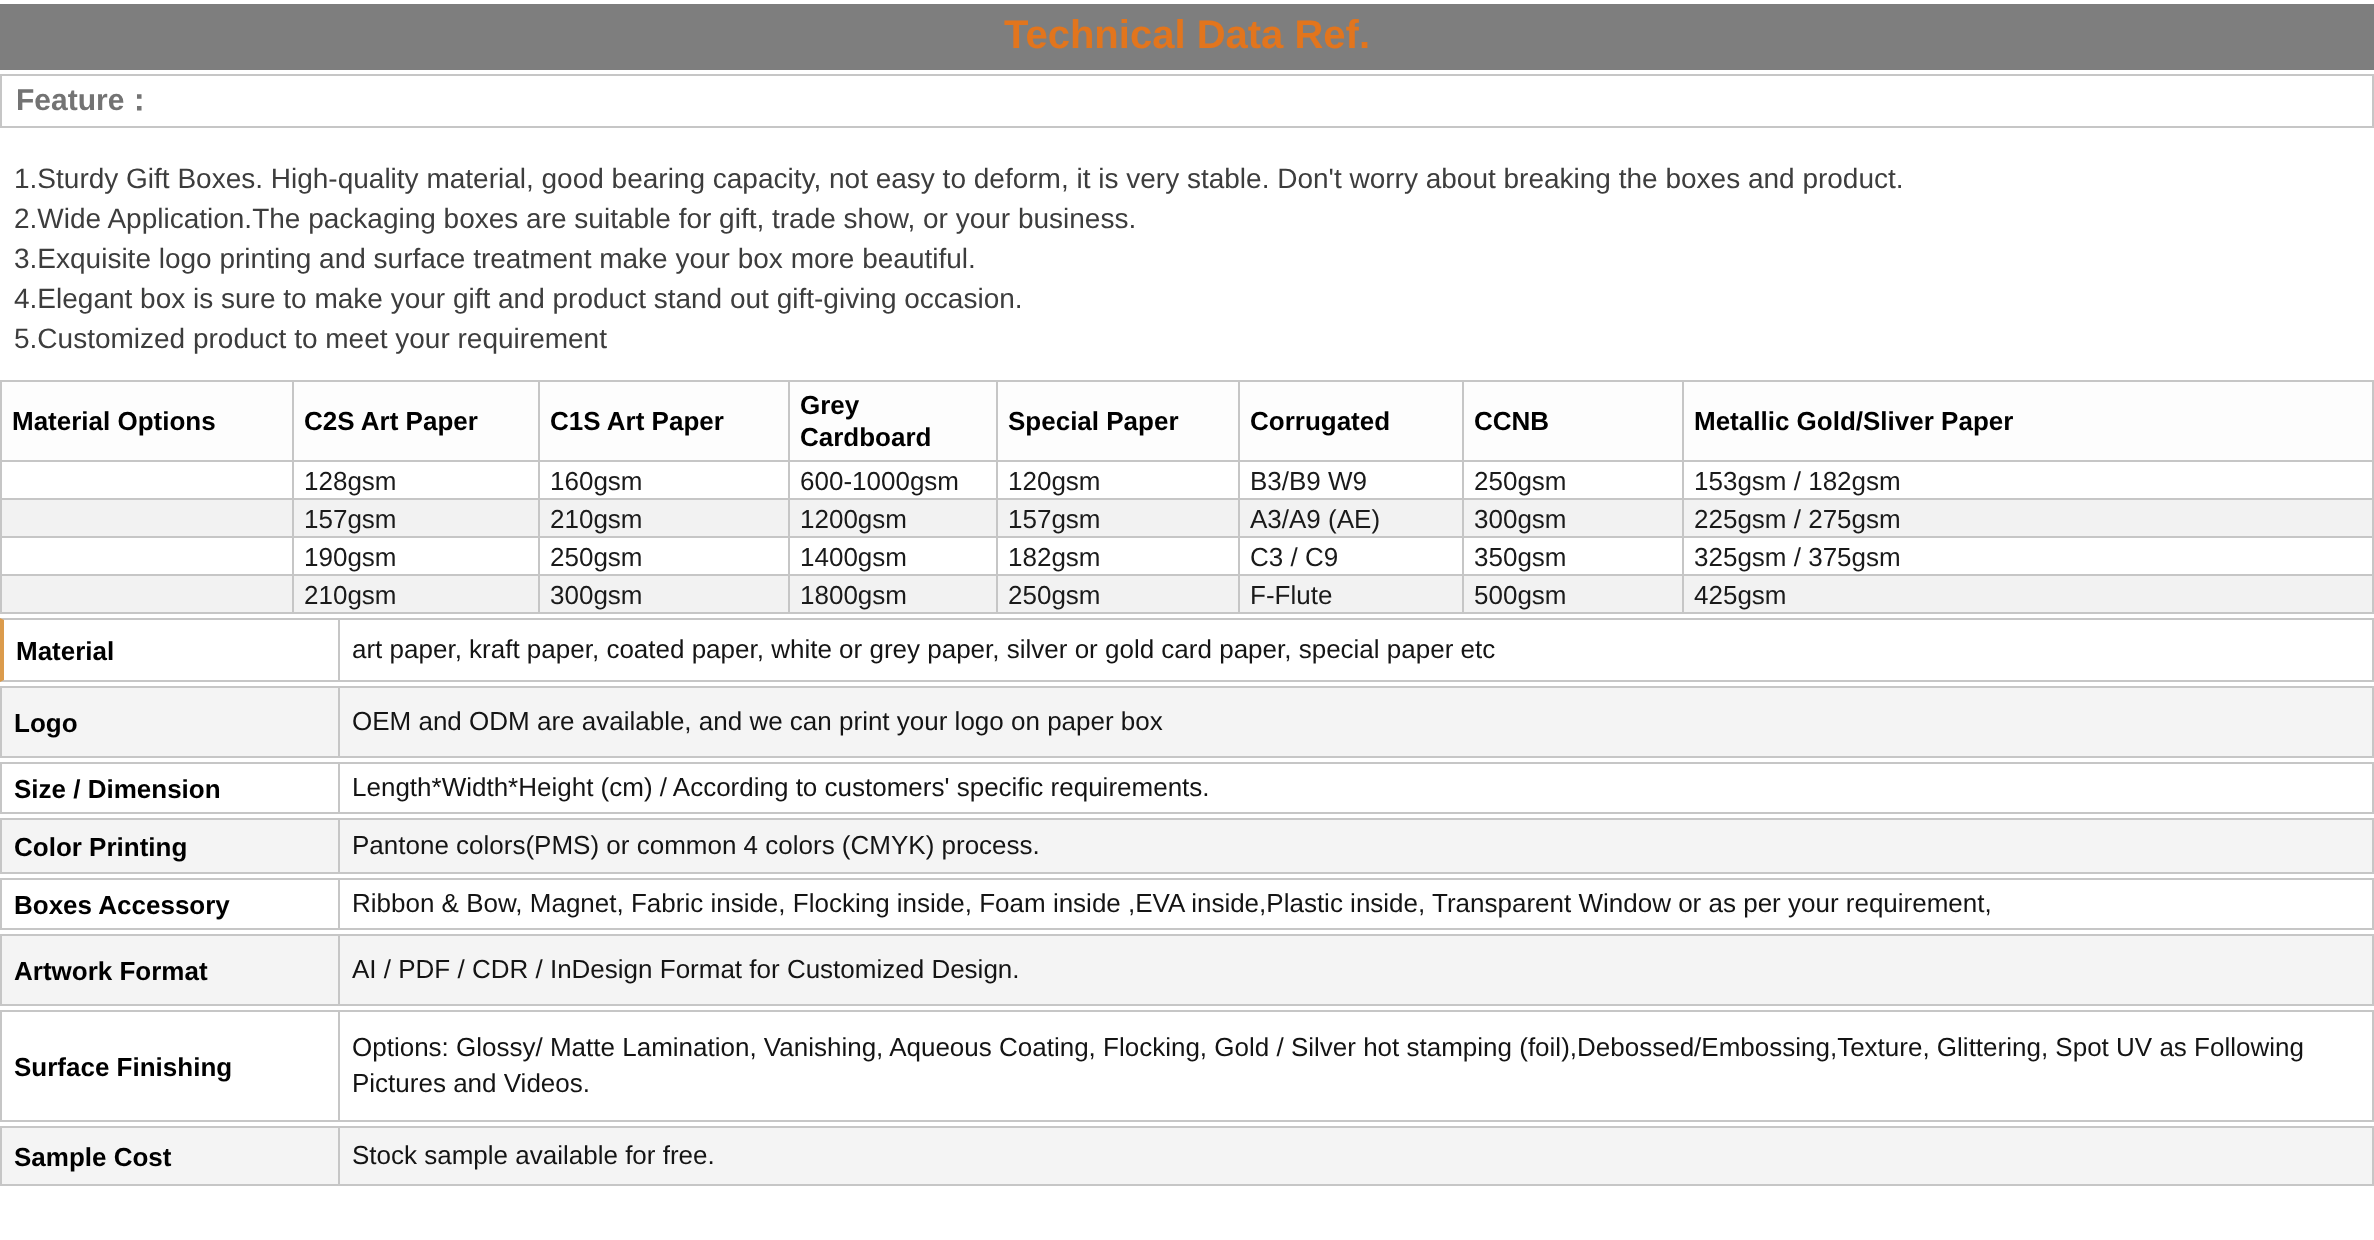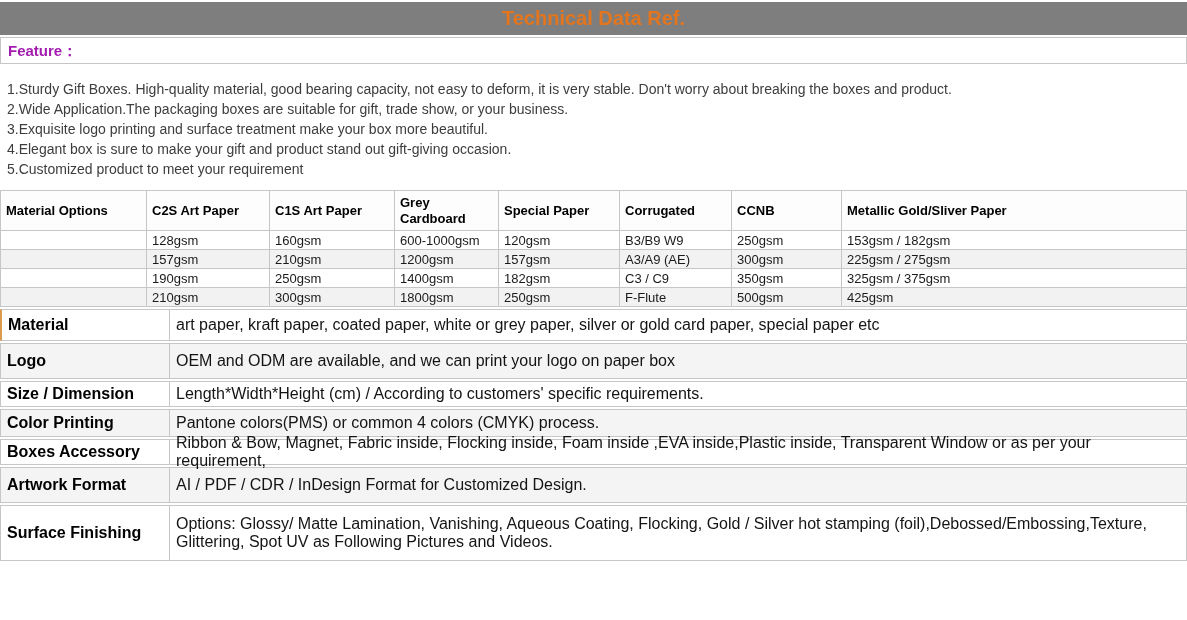--- a/index.html
+++ b/index.html
@@ -16,21 +16,21 @@
     display:flex;align-items:center;justify-content:center;
   }
   .topbar .title{
     color:#e2751d;font-size:20px;font-weight:bold;
   }
 
   
   .feature-head{
     margin-top:2px;height:27px;border:1px solid #c6c6c6;
     line-height:25px;padding-left:7px;
-    font-size:15px;font-weight:bold;color:#a21caf;
+    font-size:15px;font-weight:bold;color:#737373;
   }
 
   
   .feature-list{
     padding:15px 0 0 7px;
     font-size:14px;line-height:20px;color:#3d3d3d;
   }
 
   
   table.spec-table{
@@ -53,21 +53,21 @@
   table.spec-table th:nth-child(5){width:121px;}
   table.spec-table th:nth-child(6){width:112px;margin-left:40px;}
   table.spec-table th:nth-child(7){width:110px;}
   table.spec-table th:nth-child(8){width:auto;}
 
   
   .detail-rows{margin-top:2px;}
   .detail-row{
     display:flex;align-items:stretch;
     border:1px solid #c6c6c6;margin-bottom:2px;
-    background:#ffffff;font-size:16px;
+    background:#ffffff;font-size:13px;
   }
   .detail-row:nth-child(even){background:#f4f4f4;}
   .detail-row:nth-child(1){height:32px;border-left:2px solid #db9b4c;}
   .detail-row:nth-child(2){height:36px;}
   .detail-row:nth-child(3){height:26px;}
   .detail-row:nth-child(4){height:28px;}
   .detail-row:nth-child(5){height:26px;}
   .detail-row:nth-child(6){height:36px;}
   .detail-row:nth-child(7){height:56px;}
   .detail-row:nth-child(8){height:30px;}
@@ -179,13 +179,17 @@
       <div class="detail-value">Ribbon &amp; Bow, Magnet, Fabric inside, Flocking inside, Foam inside ,EVA inside,Plastic inside, Transparent Window or as per your requirement,</div>
     </div>
     <div class="detail-row">
       <div class="detail-label">Artwork Format</div>
       <div class="detail-value">AI / PDF / CDR / InDesign Format for Customized Design.</div>
     </div>
     <div class="detail-row">
       <div class="detail-label">Surface Finishing</div>
       <div class="detail-value">Options: Glossy/ Matte Lamination, Vanishing, Aqueous Coating, Flocking, Gold / Silver hot stamping (foil),Debossed/Embossing,Texture, Glittering, Spot UV as Following Pictures and Videos.</div>
     </div>
+    <div class="detail-row">
+      <div class="detail-label">Sample Cost</div>
+      <div class="detail-value">Stock sample available for free.</div>
+    </div>
   </div>
 
 </body></html>

